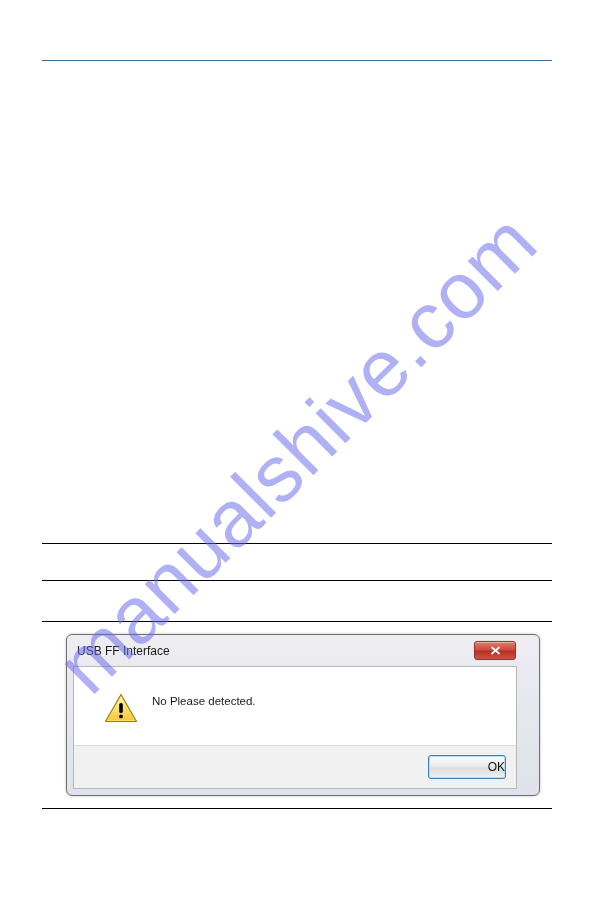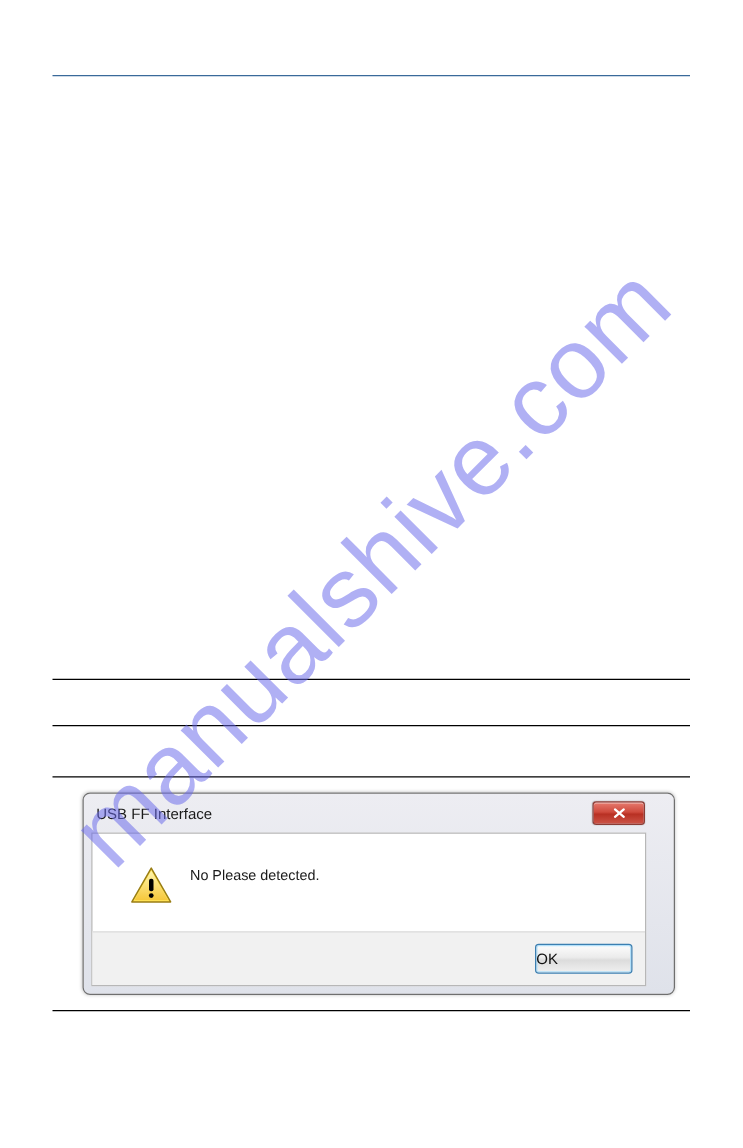--- a/index.html
+++ b/index.html
@@ -106,21 +106,21 @@
     width: 78px;
     height: 24px;
     font-size: 12px;
     color: #111;
     border: 1px solid #3c7fb1;
     border-radius: 3px;
     background: linear-gradient(to bottom, #fdfdfd 0%, #ebebeb 45%, #dcdcdc 55%, #f0f0f0 100%);
     box-shadow: 0 0 0 1px #b3e0f9 inset;
     display: flex;
     align-items: center;
-    justify-content: flex-start;
+    justify-content: flex-end;
   }
 
   
   .watermark {
     position: absolute;
     top: 50%;
     left: 50%;
     transform: translate(-50%, -56%) rotate(-45deg);
     font-family: Arial, sans-serif;
     font-size: 80px;

